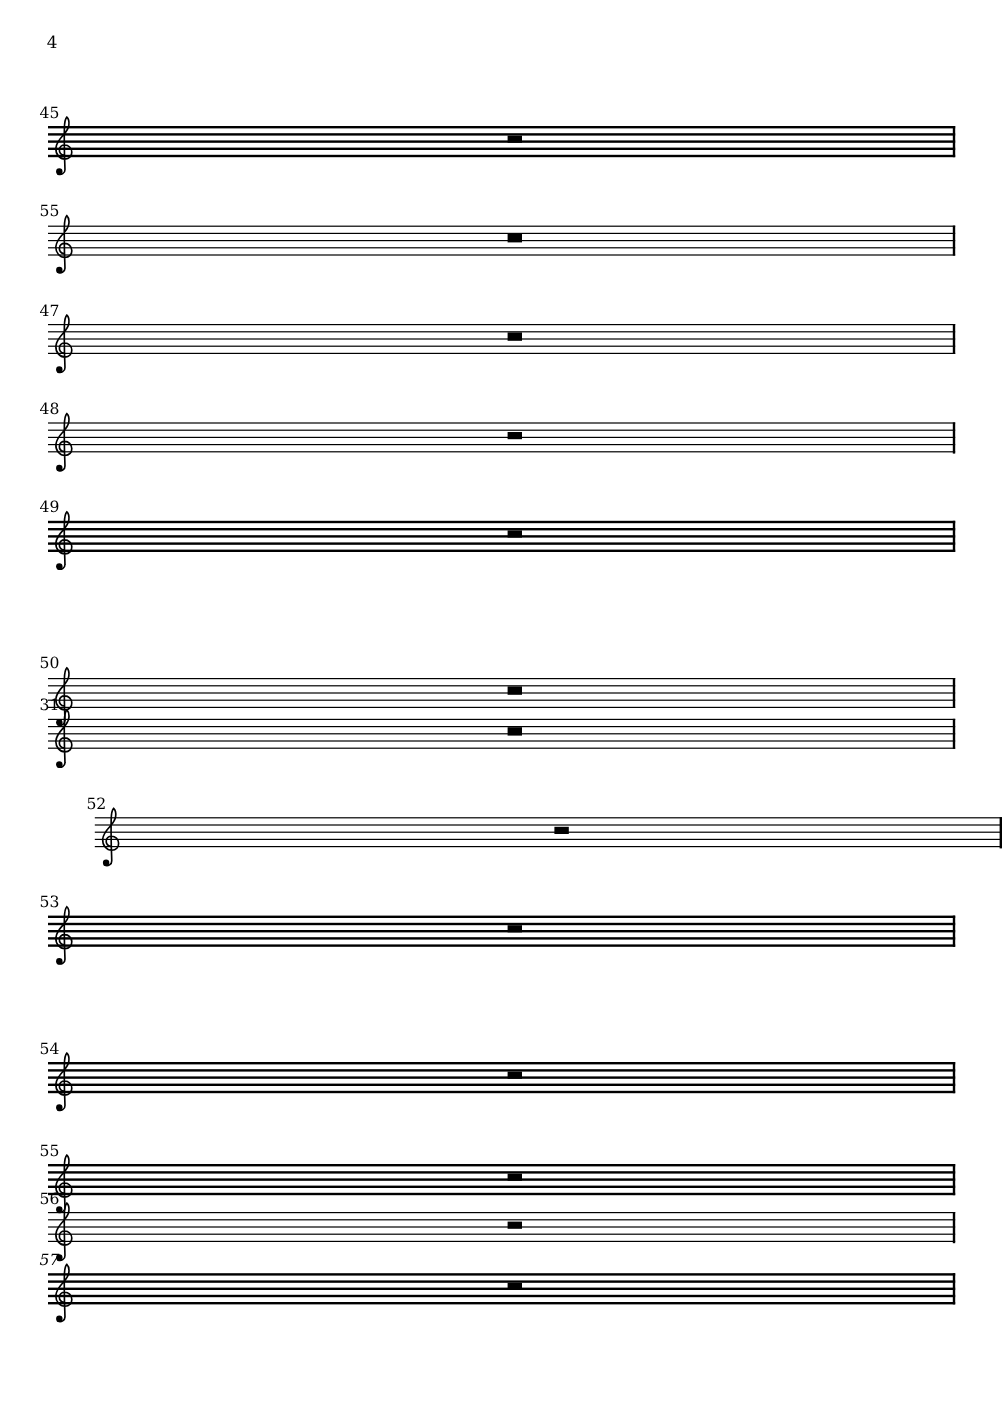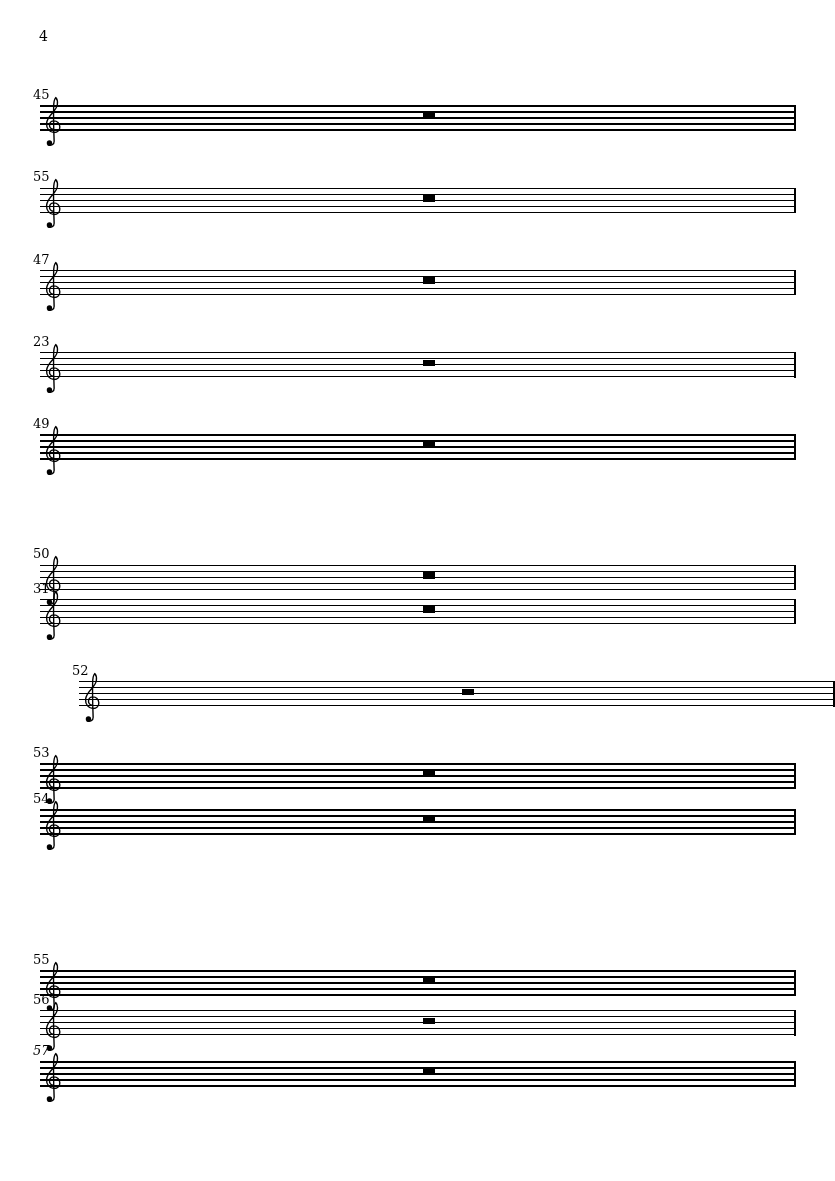--- a/index.html
+++ b/index.html
@@ -168,21 +168,21 @@
                  C 10.2 30.6, 8.0 32.6, 7.7 35.5
                  C 7.4 38.3, 9.5 40.8, 12.3 41.0" fill="none" stroke="#000000" stroke-width="1.7" stroke-linecap="round"></path>
         <circle cx="7.6" cy="57.8" r="3.3" fill="#000000"></circle>
       </svg>
       <div class="whole-rest"></div>
       <div class="end-barline"></div>
     </div>
   </section>
 
   <section class="system" style="top: 332.75px;">
-    <div class="measure-number">23</div>
+    <div class="measure-number">48</div>
     <div class="staff">
       <div class="staff-line l0"></div>
       <div class="staff-line l1"></div>
       <div class="staff-line l2"></div>
       <div class="staff-line l3"></div>
       <div class="staff-line l4"></div>
       <svg class="clef" viewBox="0 0 24 64" xmlns="http://www.w3.org/2000/svg" aria-hidden="true">
         <path d="M 6.0 60.2
                  C 9.6 61.8, 13.6 59.4, 13.4 55.8
                  C 13.3 50.5, 13.0 45.0, 12.9 40.0
@@ -341,21 +341,21 @@
                  C 20.2 33.6, 17.0 30.6, 13.2 30.6
                  C 10.2 30.6, 8.0 32.6, 7.7 35.5
                  C 7.4 38.3, 9.5 40.8, 12.3 41.0" fill="none" stroke="#000000" stroke-width="1.7" stroke-linecap="round"></path>
         <circle cx="7.6" cy="57.8" r="3.3" fill="#000000"></circle>
       </svg>
       <div class="whole-rest"></div>
       <div class="end-barline"></div>
     </div>
   </section>
 
-  <section class="system" style="top: 790px; padding-left: 40px;">
+  <section class="system" style="top: 866px; padding-left: 40px;">
     <div class="measure-number">54</div>
     <div class="staff">
       <div class="staff-line l0"></div>
       <div class="staff-line l1"></div>
       <div class="staff-line l2"></div>
       <div class="staff-line l3"></div>
       <div class="staff-line l4"></div>
       <svg class="clef" viewBox="0 0 24 64" xmlns="http://www.w3.org/2000/svg" aria-hidden="true">
         <path d="M 6.0 60.2
                  C 9.6 61.8, 13.6 59.4, 13.4 55.8

